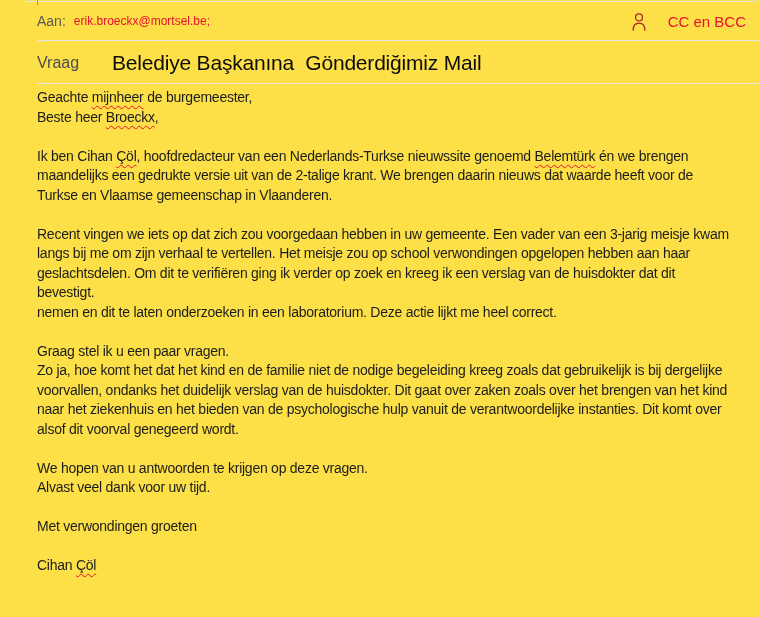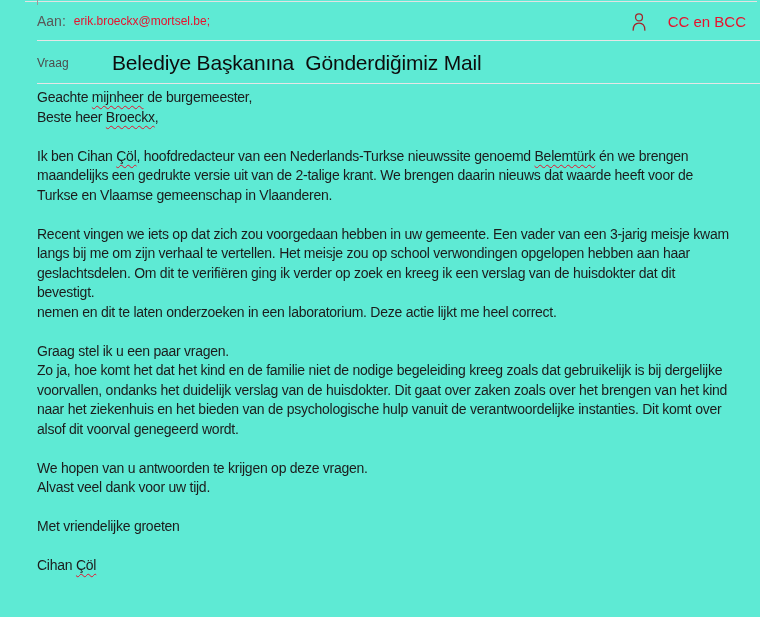--- a/index.html
+++ b/index.html
@@ -1,17 +1,17 @@
 <!DOCTYPE html>
 <html><head>
 <meta charset="utf-8">
 <style>
   html, body { margin:0; padding:0; background:#ffffff; }
   .page {
-    position:relative; width:760px; height:617px; background:#5eead4;
+    position:relative; width:760px; height:617px; background:#fde047;
     font-family:"Liberation Sans", sans-serif; overflow:hidden;
   }
   .top-rule { position:absolute; top:1px; left:25px; right:3px; height:1px; background:#e2e2e2; }
   .caret-artifact { position:absolute; top:0; left:37px; width:1px; height:5px; background:#9a9a9a; }
 
   .to-row {
     position:absolute; top:7px; left:37px; right:14px; height:28px;
     display:flex; align-items:center;
   }
   .to-label { color:#595959; font-size:14px; margin-right:8px; cursor:pointer; }
@@ -21,21 +21,21 @@
   .cc-link { color:#e8112d; font-size:15px; text-decoration:none; cursor:pointer; }
 
   .rule { position:absolute; left:37px; right:0; height:1px; background:#e6e6e6; }
   .rule-1 { top:40px; }
   .rule-2 { top:83px; }
 
   .subject-row {
     position:absolute; top:44px; left:37px; right:0; height:38px;
     display:flex; align-items:center;
   }
-  .subject-label { color:#4d4d4d; font-size:12px; width:75px; flex:0 0 75px; }
+  .subject-label { color:#4d4d4d; font-size:16px; width:75px; flex:0 0 75px; }
   .subject-title {
     margin:0; font-size:21px; font-weight:normal; color:#0d0d0d;
     white-space:pre-wrap; letter-spacing:-0.2px;
   }
 
   .body-area {
     position:absolute; top:88px; left:37px; right:6px; bottom:0;
     font-size:14px; color:#1c1c1c; letter-spacing:-0.25px; cursor:text;
   }
   .body-line { line-height:19.5px; white-space:pre; }
@@ -94,18 +94,18 @@
       <div class="body-line">&nbsp;</div>
       <div class="body-line"><span class="">Graag stel ik u een paar vragen.</span></div>
       <div class="body-line"><span class="">Zo ja, hoe komt het dat het kind en de familie niet de nodige begeleiding kreeg zoals dat gebruikelijk is bij dergelijke</span></div>
       <div class="body-line"><span class="">voorvallen, ondanks het duidelijk verslag van de huisdokter. Dit gaat over zaken zoals over het brengen van het kind</span></div>
       <div class="body-line"><span class="">naar het ziekenhuis en het bieden van de psychologische hulp vanuit de verantwoordelijke instanties. Dit komt over</span></div>
       <div class="body-line"><span class="">alsof dit voorval genegeerd wordt.</span></div>
       <div class="body-line">&nbsp;</div>
       <div class="body-line"><span class="">We hopen van u antwoorden te krijgen op deze vragen.</span></div>
       <div class="body-line"><span class="">Alvast veel dank voor uw tijd.</span></div>
       <div class="body-line">&nbsp;</div>
-      <div class="body-line"><span class="">Met vriendelijke groeten</span></div>
+      <div class="body-line"><span class="">Met verwondingen groeten</span></div>
       <div class="body-line">&nbsp;</div>
       <div class="body-line"><span class="">Cihan </span><span class="spell-error">Çöl</span></div>
     </div>
 
 </div>
 
 </body></html>

